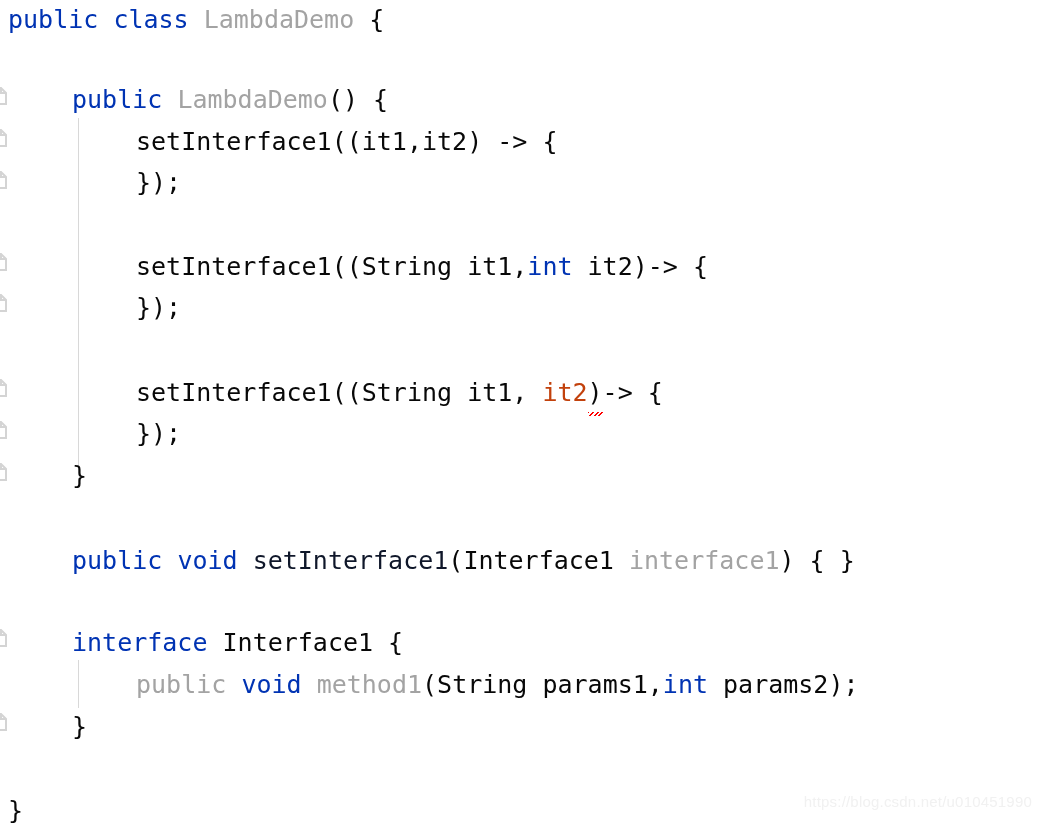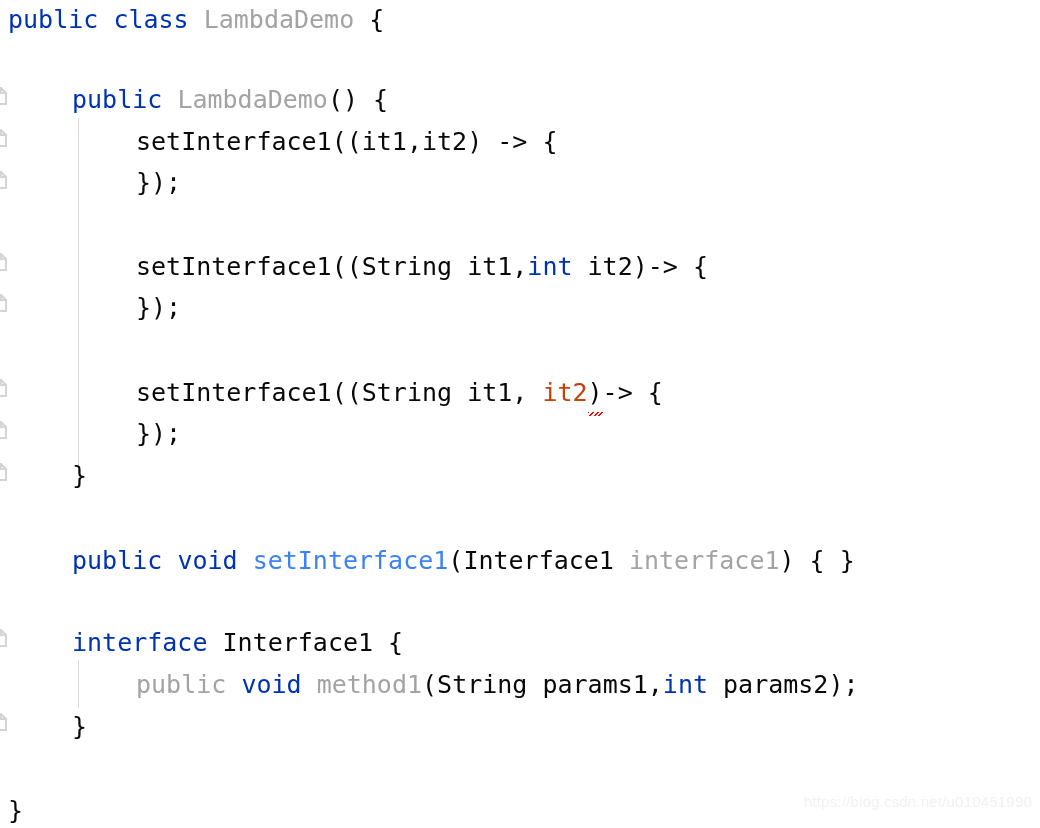--- a/index.html
+++ b/index.html
@@ -61,21 +61,21 @@
     width: 1040px;
     height: 40px;
     white-space: pre;
     color: #080808;
   }
 
   
   .kw    { color: #0033b3; }           
   .ident { color: #a3a3a3; }           
   .gray  { color: #a3a3a3; }
-  .meth  { color: #3b82f6; }           
+  .meth  { color: #0f172a; }           
   .plain { color: #080808; }
   .err   {
     color: #c2410c;
   }
   
   .squiggle {
     position: relative;
     display: inline-block;
   }
   .squiggle::after {

